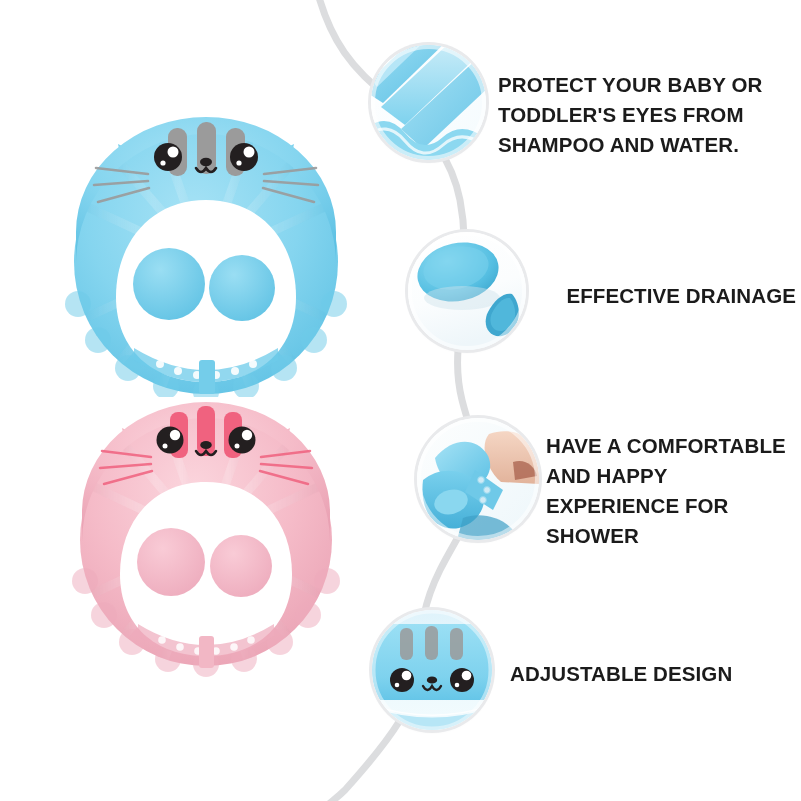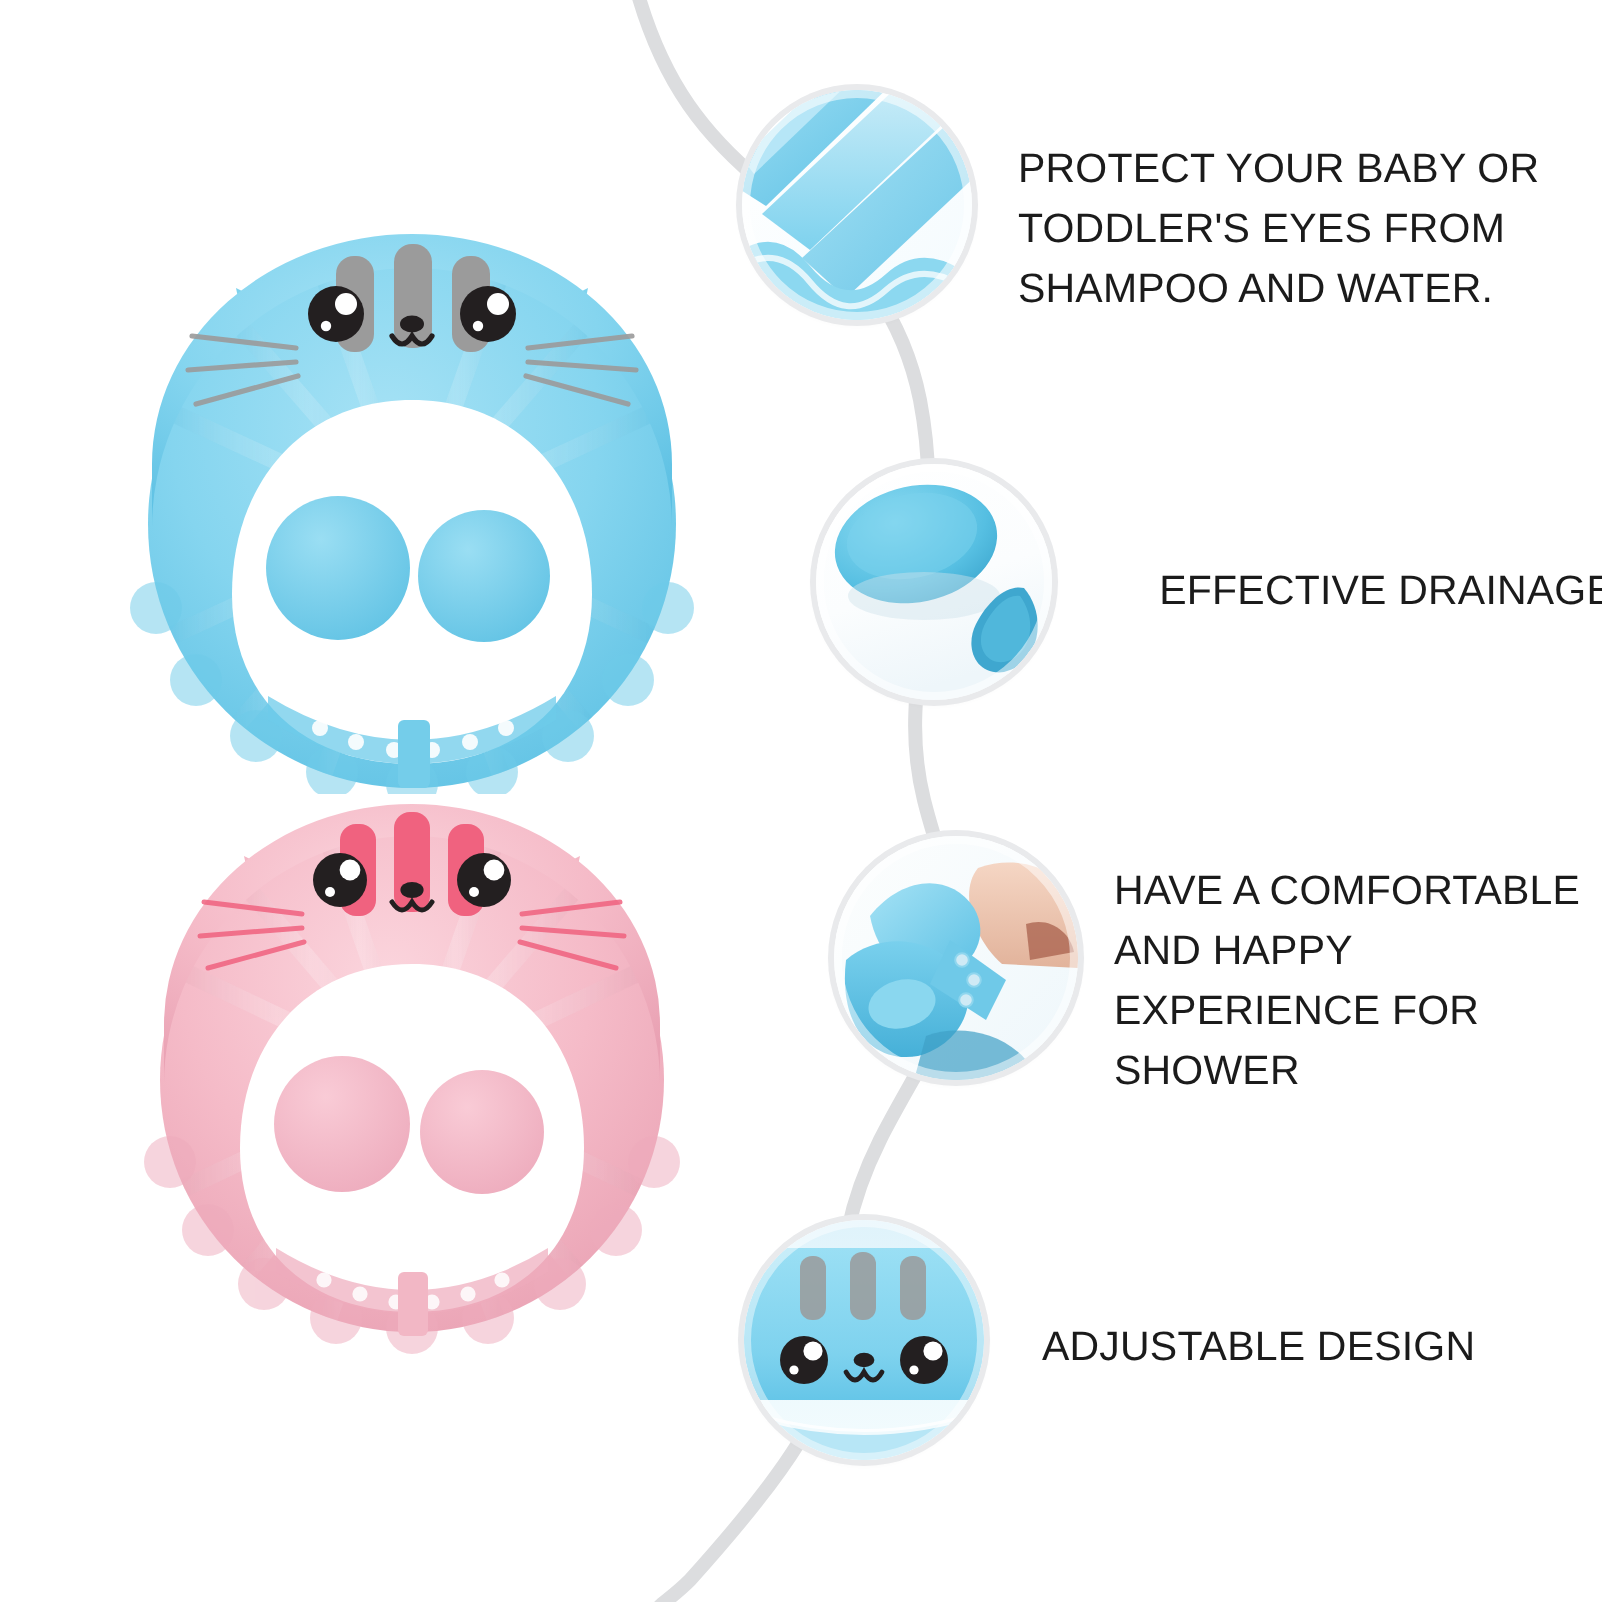--- a/index.html
+++ b/index.html
@@ -47,28 +47,27 @@
     inset: 0;
     border-radius: 50%;
     overflow: hidden;
   }
   .callout-svg { display:block; width:100%; height:100%; }
 
   
   .feature-text {
     position: absolute;
     font-family: "Liberation Sans", sans-serif;
-    font-weight: normal;
+    font-weight: bold;
     font-size: 20.5px;
     line-height: 30px;
     letter-spacing: 0.1px;
     color: #1b1b1b;
     text-transform: uppercase;
     white-space: pre-line;
-    margin-left: 11px;
   }
 </style>
 </head>
 <body>
 
 <div id="stage">
 
   <svg class="connector" viewBox="0 0 801 801" aria-hidden="true">
     <path d="M 317 -10
              C 330 40, 352 70, 392 100

